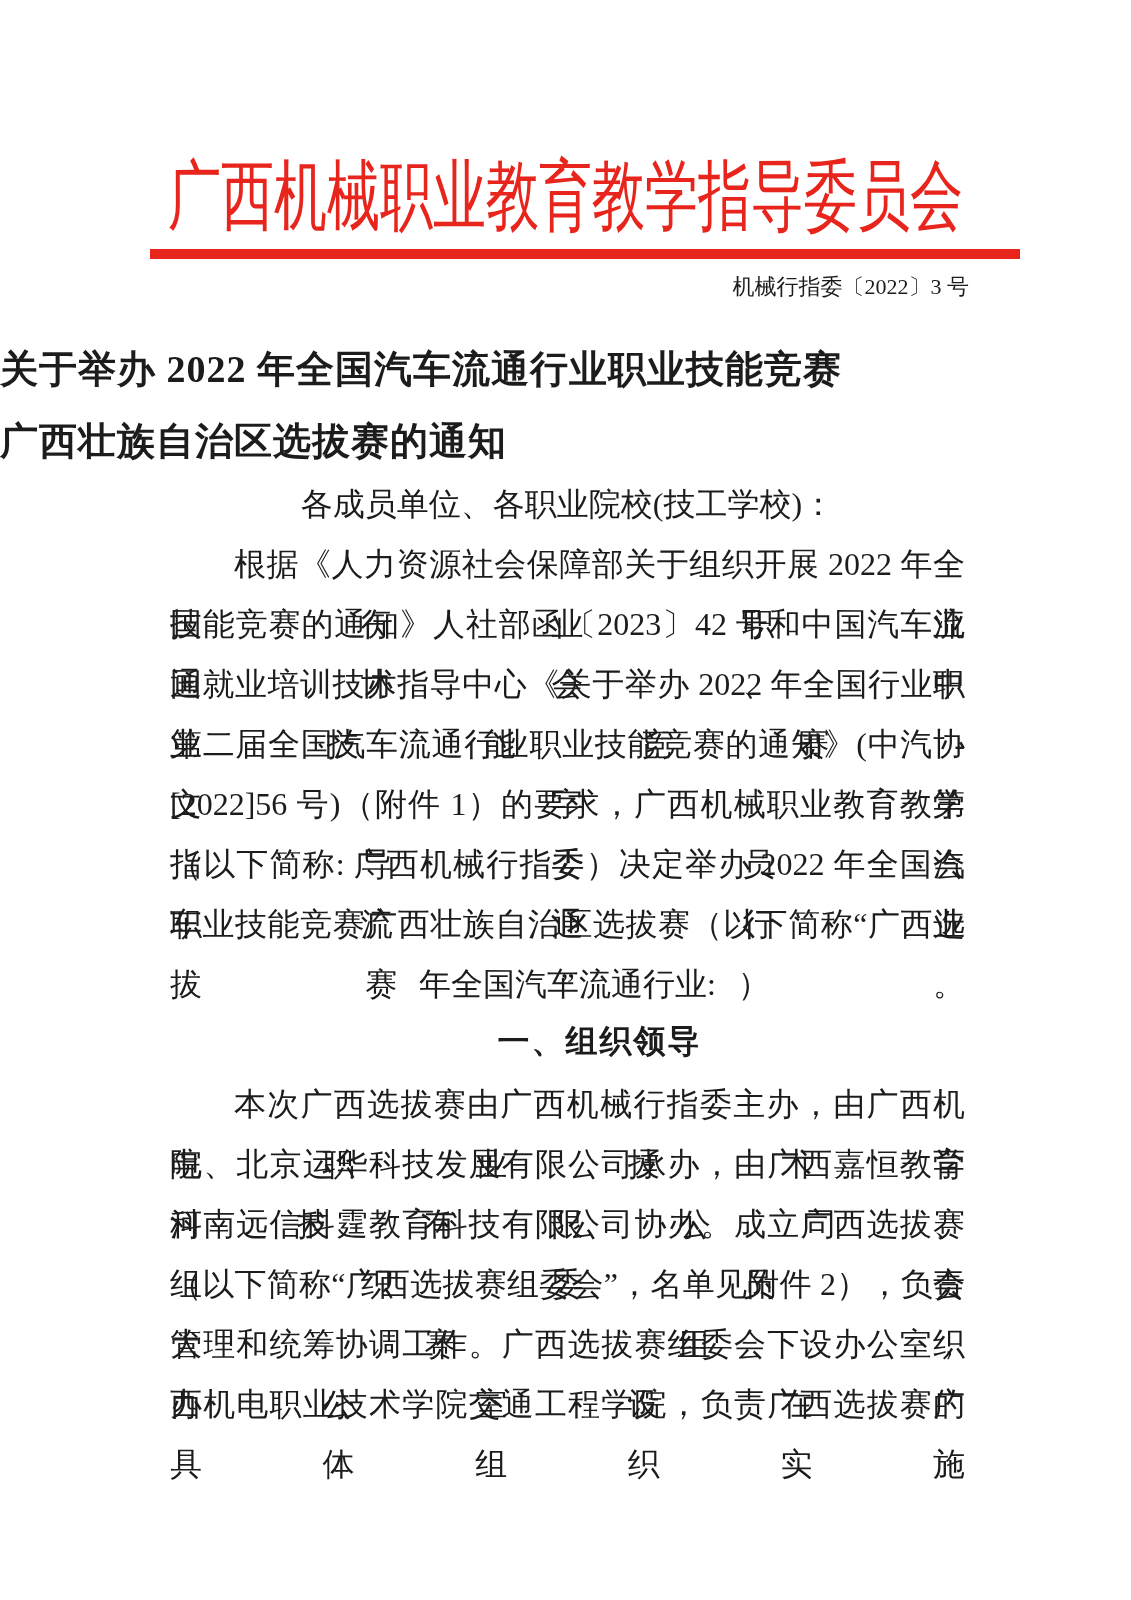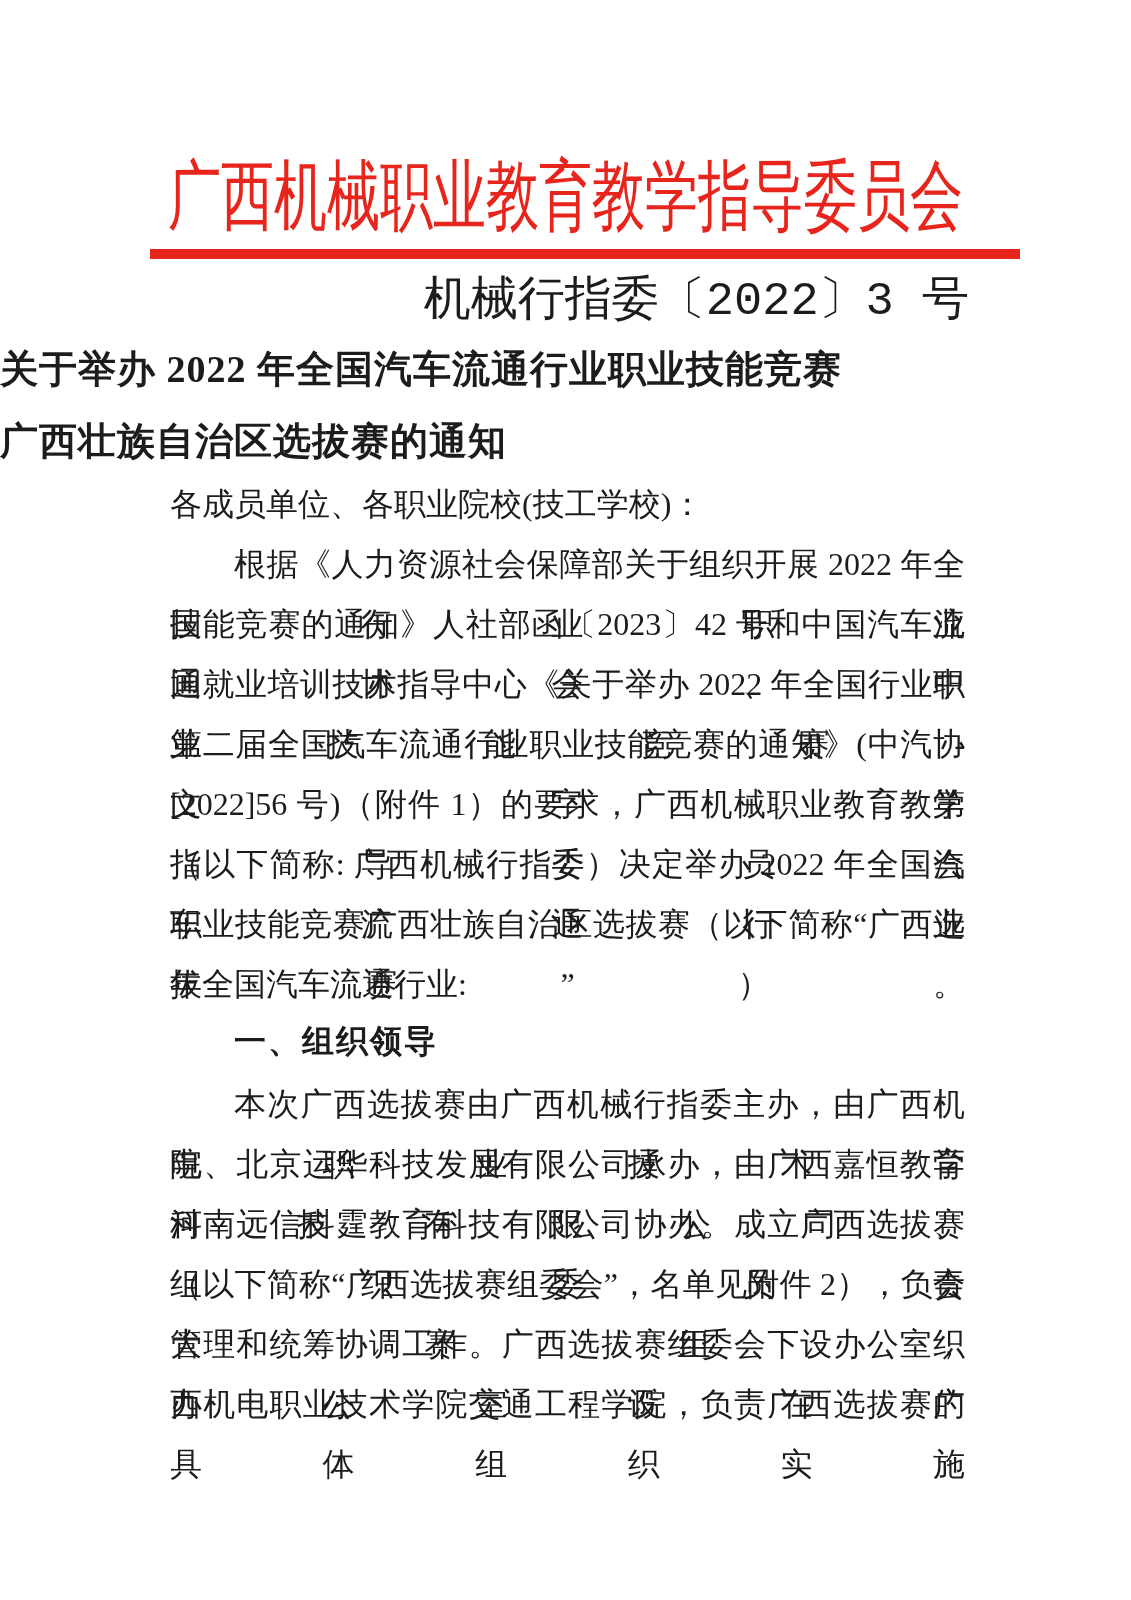--- a/index.html
+++ b/index.html
@@ -37,24 +37,23 @@
     top: 249px;
     left: 150px;
     width: 870px;
     height: 10px;
     background: var(--accent, #e8251c);
   }
   .doc-number {
     position: absolute;
     top: 274px;
     right: 162px;
-    font-size: 47px;
+    font-size: 22px;
     line-height: 1.2;
     white-space: nowrap;
-    font-family: Liberation Mono, monospace;
   }
   .doc-title {
     position: absolute;
     top: 333px;
     left: 0;
     width: 100%;
     text-align: left;
     font-size: 38px;
     font-weight: 700;
     line-height: 72px;
@@ -64,20 +63,21 @@
     position: absolute;
     top: 474px;
     left: 170px;
     width: 795px;
     font-size: 32px;
     line-height: 60px;
   }
   .bline {
     height: 60px;
     white-space: nowrap;
+    text-align: center;
   }
   .bline.just {
     white-space: normal;
     text-align: justify;
     text-align-last: justify;
   }
   .bline.indent {
     text-indent: 64px;
   }
   .bline.heading {

